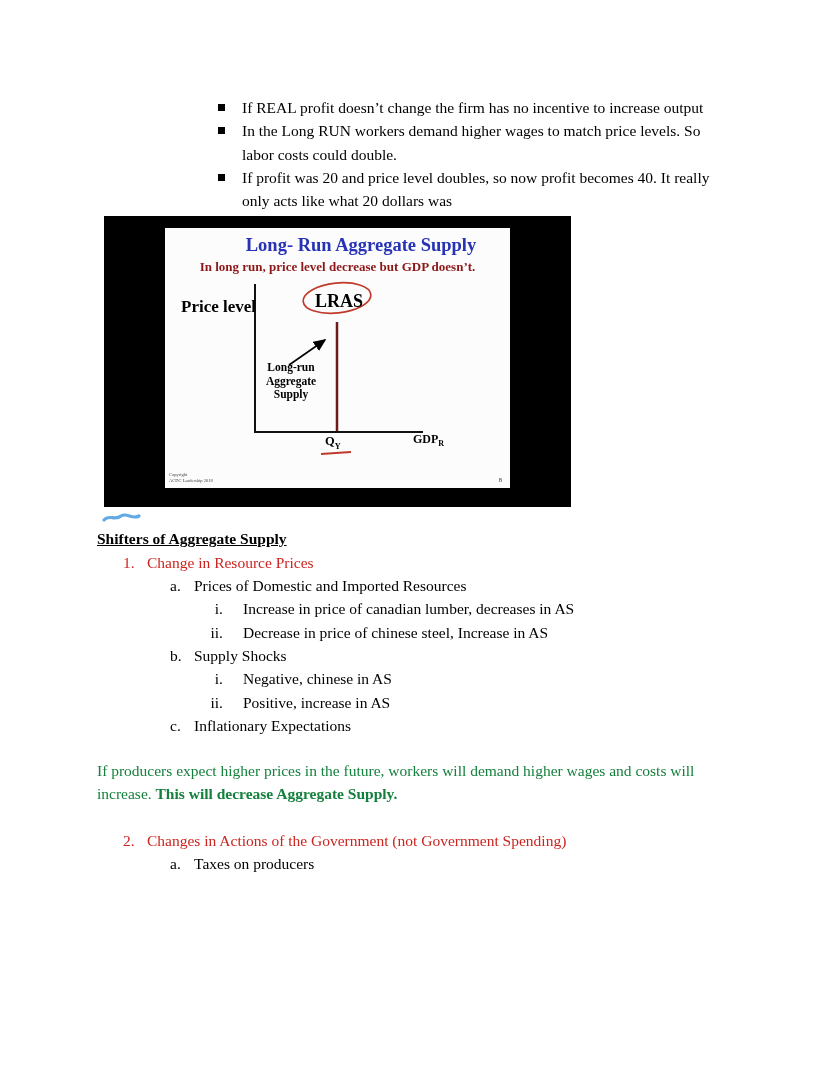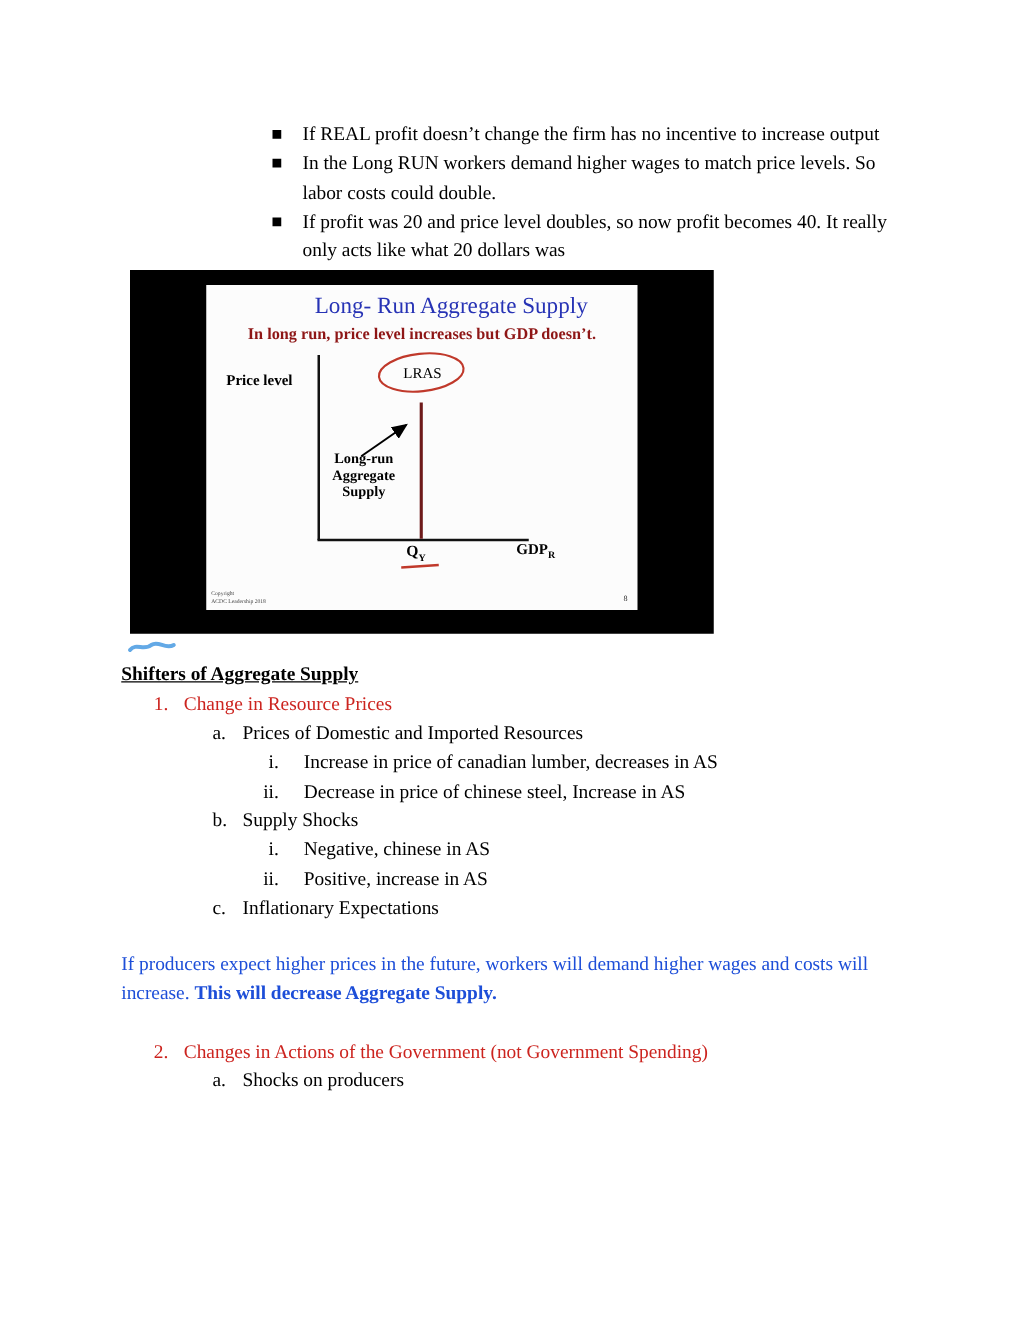--- a/index.html
+++ b/index.html
@@ -8,43 +8,43 @@
   .page { position:absolute; inset:0; padding:96px 95px 0 97px; background:#fff; }
 
   
   .bullets { list-style:none; margin-left:121px; width:496px; }
   .bullets li { position:relative; padding-left:24px; font-size:15.5px; line-height:23.3px; }
   .sq { position:absolute; left:0; top:8px; width:7px; height:7px; background:#000; }
 
   
   .figure { margin-top:4px; margin-left:7px; width:467px; height:291px; background:#000; position:relative; }
   .slide { position:absolute; left:61px; top:12px; width:345px; height:260px; background:#fcfcfc; }
-  .slide-title { position:absolute; top:7px; left:0; width:100%; text-align:center; font-weight:normal; font-size:18.5px; color:#2733b5; white-space:nowrap;padding-left:47px; }
+  .slide-title { position:absolute; top:7px; left:0; width:100%; text-align:center; font-weight:bold; font-size:18.5px; color:#2733b5; white-space:nowrap;padding-left:47px; }
   .slide-sub { position:absolute; top:31px; left:0; width:100%; text-align:center; font-weight:bold; font-size:13px; color:#8e1616; white-space:nowrap; }
   .graph-svg { position:absolute; left:0; top:0; }
-  .price-label { position:absolute; left:16px; top:69px; font-weight:bold; font-size:12px; }
-  .lras-label { position:absolute; left:150px; top:63px; width:46px; text-align:center; font-weight:normal; font-size:12px; }
+  .price-label { position:absolute; left:16px; top:69px; font-weight:bold; font-size:17px; }
+  .lras-label { position:absolute; left:150px; top:63px; width:46px; text-align:center; font-weight:bold; font-size:18px; }
   .annot { position:absolute; left:93px; top:133px; width:66px; text-align:center; font-weight:bold; font-size:11.5px; line-height:13.5px; }
   .qy { position:absolute; left:160px; top:206px; font-weight:bold; font-size:12.5px; }
   .gdpr { position:absolute; left:248px; top:204px; font-weight:bold; font-size:12px; }
   .qy sub, .gdpr sub { font-size:8px; }
   .copyright { position:absolute; left:4px; bottom:5px; font-size:4.5px; line-height:5.5px; color:#444; }
   .pagenum { position:absolute; right:8px; bottom:5px; font-size:6.5px; color:#333; }
 
   .scribble { margin-left:5px; margin-top:5px; width:40px; height:11px; }
 
   
   .heading { font-size:15.5px; font-weight:bold; text-decoration:underline; line-height:23.3px; }
   .row { display:flex; font-size:15.5px; line-height:23.3px; }
   .lvl1 { margin-left:26px; } .lvl1 .marker { width:24px; flex:none; }
   .lvl2 { margin-left:73px; } .lvl2 .marker { width:24px; flex:none; }
   .lvl3 { margin-left:106px; } .lvl3 .marker { width:20px; text-align:right; margin-right:20px; flex:none; }
   .red { color:#cc241f; }
 
-  .blue-para { margin-top:22px; max-width:638px; font-size:15.5px; line-height:23.3px; color:#1d4ed8; }
+  .blue-para { margin-top:22px; max-width:638px; font-size:15.5px; line-height:23.3px; color:#15803d; }
   .blue-para .bold-seg { font-weight:bold; }
   .item2 { margin-top:23px; }
 </style>
 </head>
 <body>
 
 <div class="page">
 
   
   <ul class="bullets">
@@ -59,21 +59,21 @@
     <li>
       <span class="sq"></span>
       <span>If profit was 20 and price level doubles, so now profit becomes 40. It really only acts like what 20 dollars was</span>
     </li>
   </ul>
 
   
   <div class="figure">
     <div class="slide">
       <div class="slide-title">Long- Run Aggregate Supply</div>
-      <div class="slide-sub">In long run, price level increases but GDP doesn’t.</div>
+      <div class="slide-sub">In long run, price level decrease but GDP doesn’t.</div>
 
       <svg class="graph-svg" width="345" height="260" viewBox="0 0 345 260">
         <defs>
           <marker id="ah" markerWidth="9" markerHeight="8" refX="7" refY="3.5" orient="auto">
             <path d="M0,0 L8,3.5 L0,7 Z" fill="#000"></path>
           </marker>
         </defs>
         <line x1="90" y1="56" x2="90" y2="204" stroke="#111" stroke-width="2"></line>
         <line x1="89" y1="204" x2="258" y2="204" stroke="#111" stroke-width="2"></line>
         <line x1="172" y1="94" x2="172" y2="203" stroke="#6e1b1b" stroke-width="2.5"></line>
@@ -143,16 +143,16 @@
   
   <p class="blue-para"><span>If producers expect higher prices in the future, workers will demand higher wages and costs will increase. </span><span class="bold-seg">This will decrease Aggregate Supply.</span></p>
 
   
   <div class="row lvl1 item2">
     <span class="marker red">2.</span>
     <span class="red">Changes in Actions of the Government (not Government Spending)</span>
   </div>
   <div class="row lvl2">
     <span class="marker">a.</span>
-    <span>Shocks on producers</span>
+    <span>Taxes on producers</span>
   </div>
 
 </div>
 
 </body></html>

